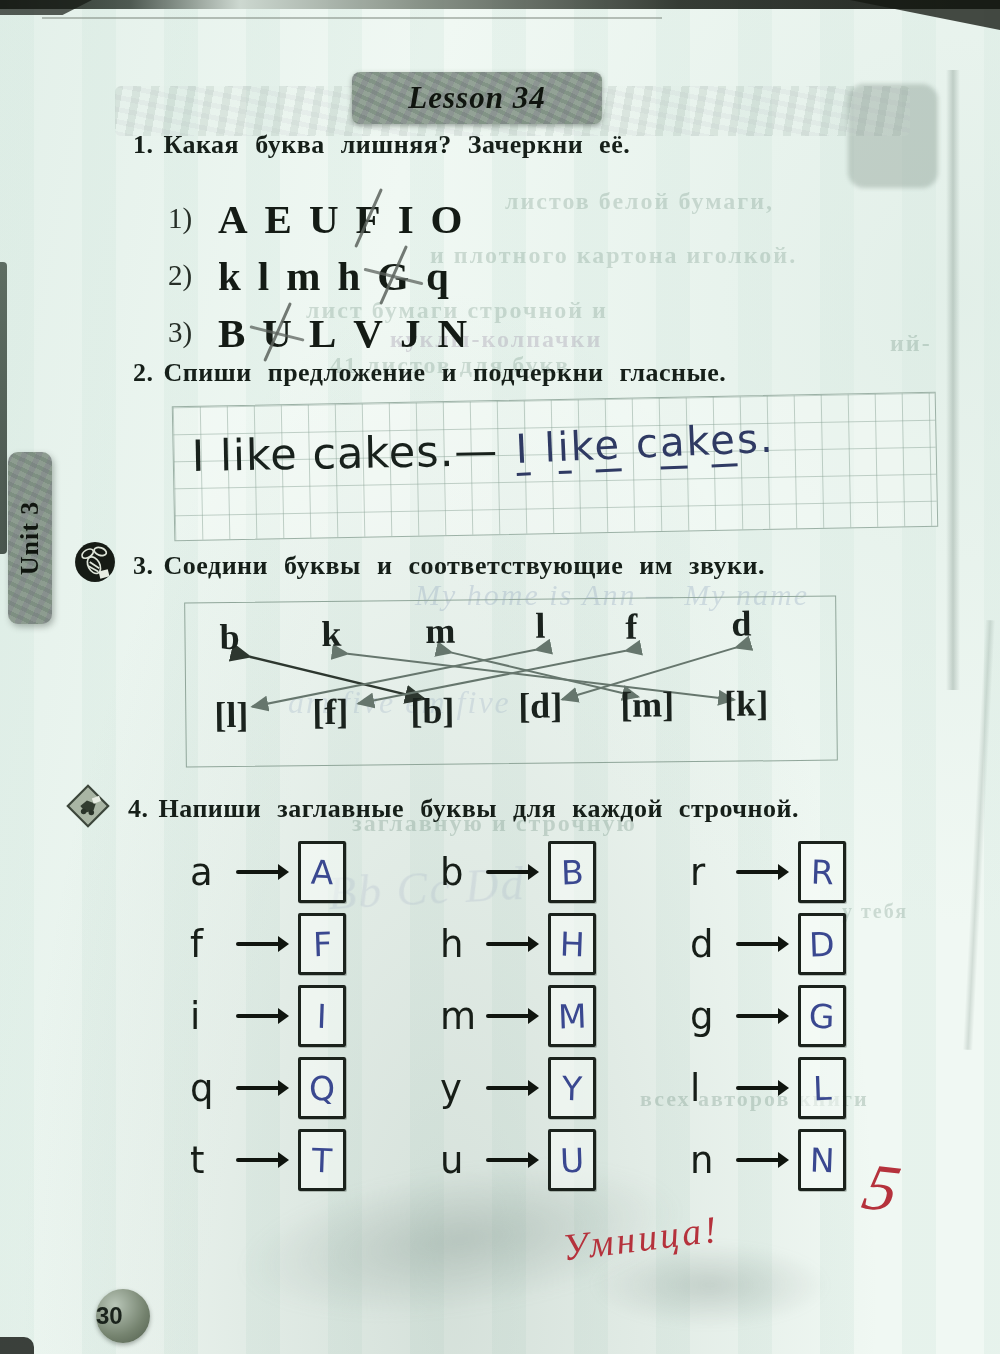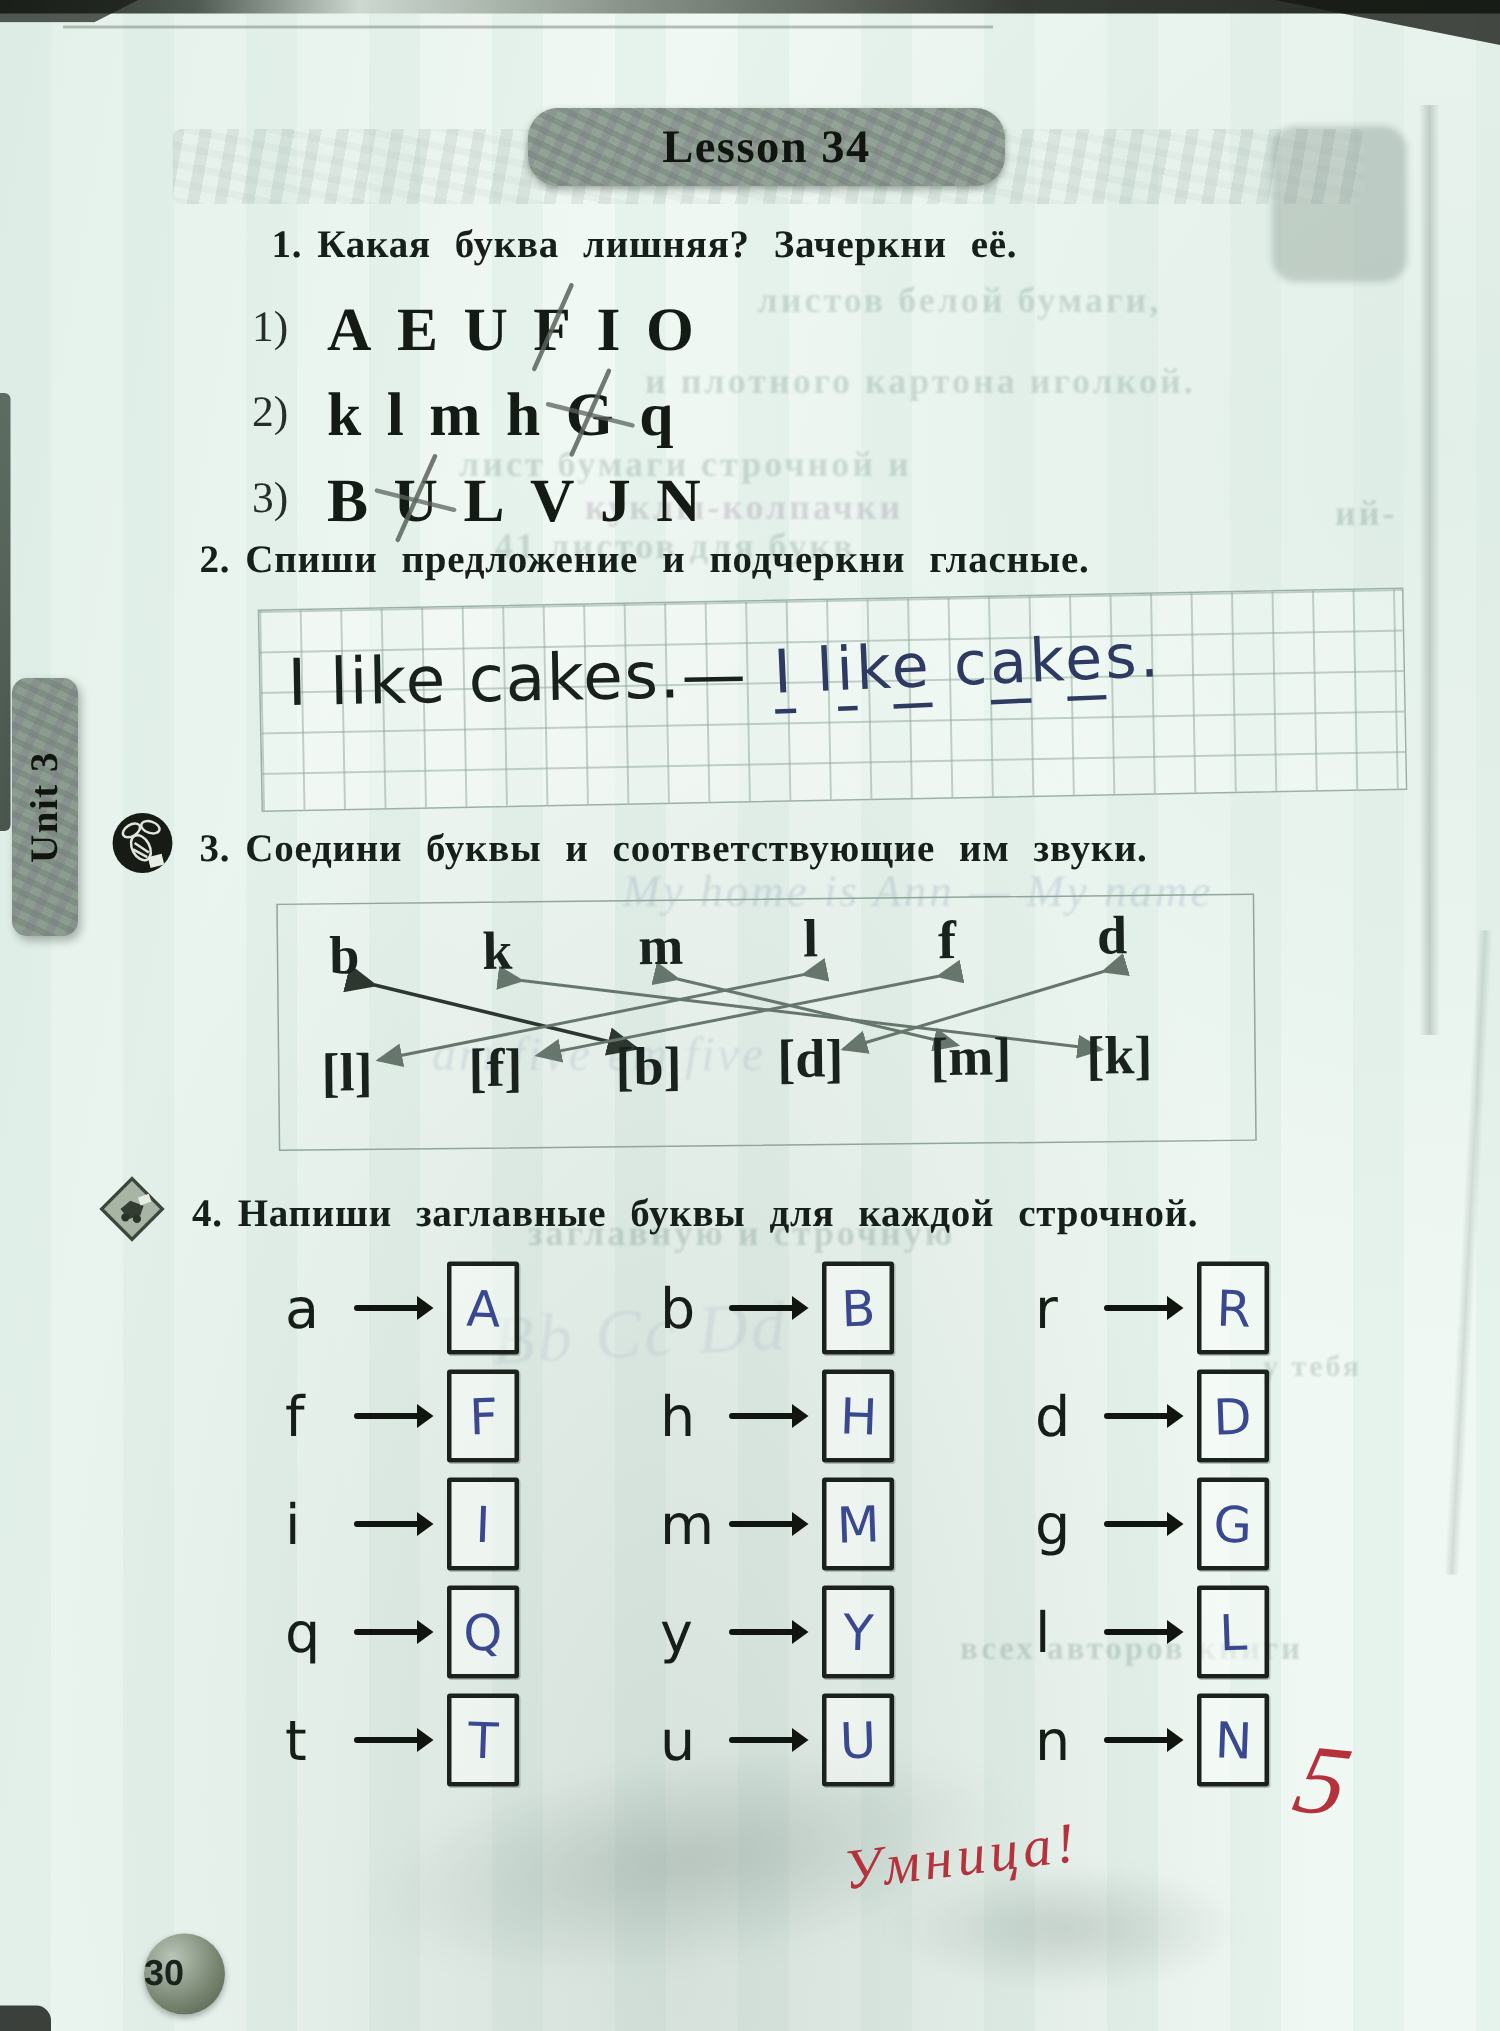--- a/index.html
+++ b/index.html
@@ -44,36 +44,36 @@
   .g6{left:288px;top:684px;color:#7e94b5;font-style:italic;font-size:32px;opacity:.2;font-weight:normal;}
   .g7{left:352px;top:810px;opacity:.3;}
   .g8{left:328px;top:862px;color:#8a97b8;font-style:italic;font-size:46px;opacity:.17;transform:rotate(-3deg);font-weight:normal;}
   .g9{left:640px;top:1086px;font-size:22px;opacity:.3;}
   .g10{left:842px;top:900px;font-size:20px;opacity:.28;}
   .g11{left:858px;top:330px;opacity:.3;margin-left:32px;}
   
   .band{position:absolute;left:115px;top:86px;width:795px;height:50px;border-radius:6px;opacity:.45;
     background:repeating-linear-gradient(100deg,rgba(140,160,148,.4) 0 8px,rgba(222,234,226,.2) 8px 18px),
                repeating-linear-gradient(12deg,rgba(150,140,165,.2) 0 5px,rgba(255,255,255,0) 5px 12px);}
-  .banner{position:absolute;left:352px;top:72px;width:318px;height:52px;border-radius:20px;
+  .banner{position:absolute;left:352px;top:72px;width:250px;height:52px;border-radius:8px;
     display:flex;align-items:center;justify-content:center;
     background:repeating-linear-gradient(115deg,rgba(120,108,136,.24) 0 6px,rgba(255,255,255,0) 6px 13px),
                repeating-linear-gradient(25deg,rgba(86,110,92,.28) 0 4px,rgba(255,255,255,0) 4px 9px),#93a296;
-    box-shadow:0 2px 5px rgba(60,70,62,.45);}
+    box-shadow:0 2px 5px rgba(60,70,62,.45);font-style:italic;}
   .banner span{font-size:31px;font-weight:bold;color:#10150f;letter-spacing:1px;}
   .unit-tab{position:absolute;left:8px;top:452px;width:44px;height:172px;border-radius:10px;
     display:flex;align-items:center;justify-content:center;
     background:repeating-linear-gradient(115deg,rgba(120,108,136,.24) 0 6px,rgba(255,255,255,0) 6px 13px),
                repeating-linear-gradient(25deg,rgba(86,110,92,.28) 0 4px,rgba(255,255,255,0) 4px 9px),#8d9c90;
     box-shadow:2px 3px 6px rgba(50,60,52,.35);}
   .unit-tab span{transform:rotate(-90deg);font-size:26px;font-weight:bold;color:#10150f;white-space:nowrap;letter-spacing:1px;}
   
   .hdr{position:absolute;font-size:26px;font-weight:bold;color:#161f19;word-spacing:9px;letter-spacing:.5px;white-space:nowrap;}
   .hdr .num{margin-right:10px;}
-  .h1{left:133px;top:148px;margin-left:48px;}
+  .h1{left:133px;top:130px;}
   .h2{left:133px;top:358px;}
   .h3{left:133px;top:551px;}
   .h4{left:128px;top:794px;}
   
   .ex1{position:absolute;left:168px;top:190px;}
   .ex1 .row{height:57px;display:flex;align-items:center;}
   .ex1 .lbl{font-size:29px;color:#262e27;margin-right:14px;width:36px;}
   .ex1 .lt{position:relative;font-size:41px;font-weight:bold;color:#141b15;margin-right:17px;line-height:46px;}
   .lt.x1::before{content:"";position:absolute;left:46%;top:-20%;width:3px;height:140%;
     background:#5c635d;opacity:.85;border-radius:2px;transform:rotate(24deg);}

